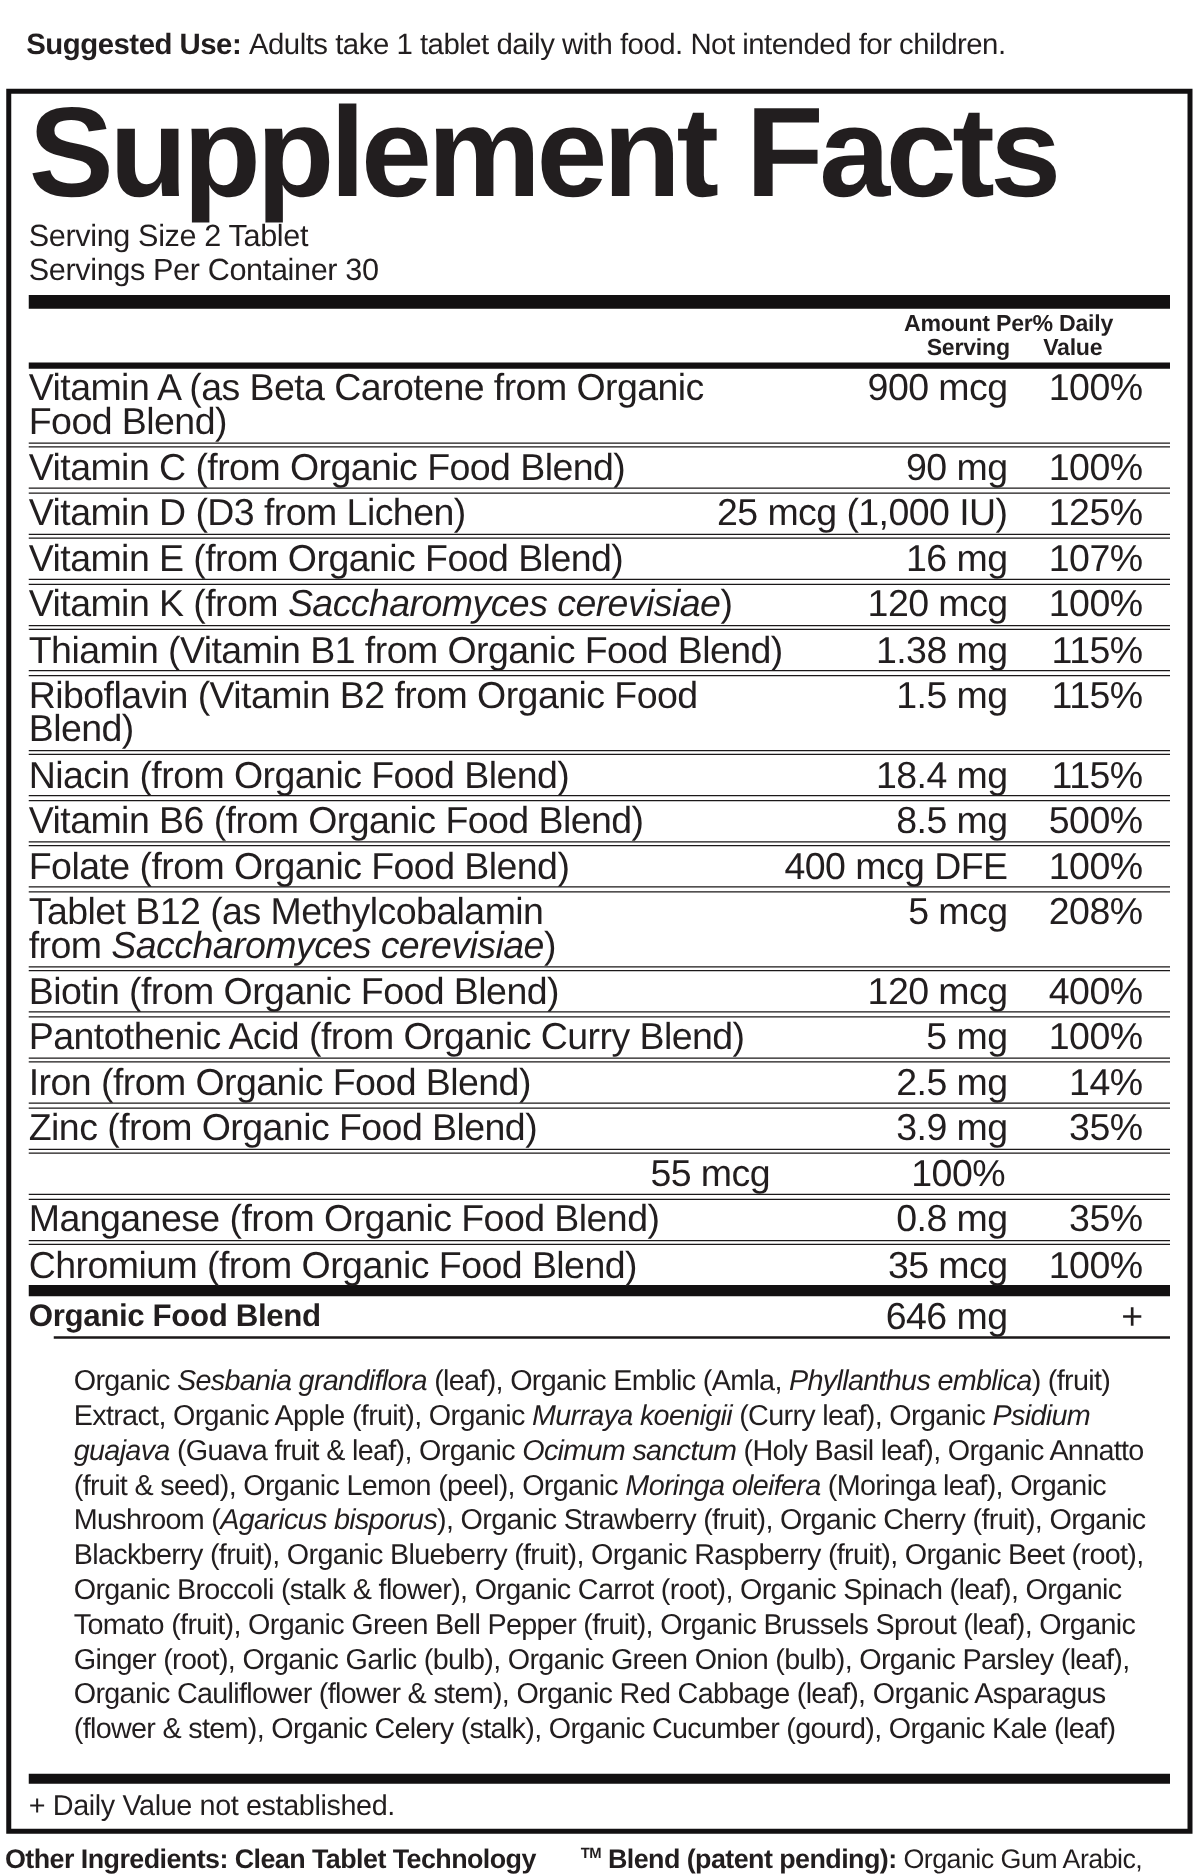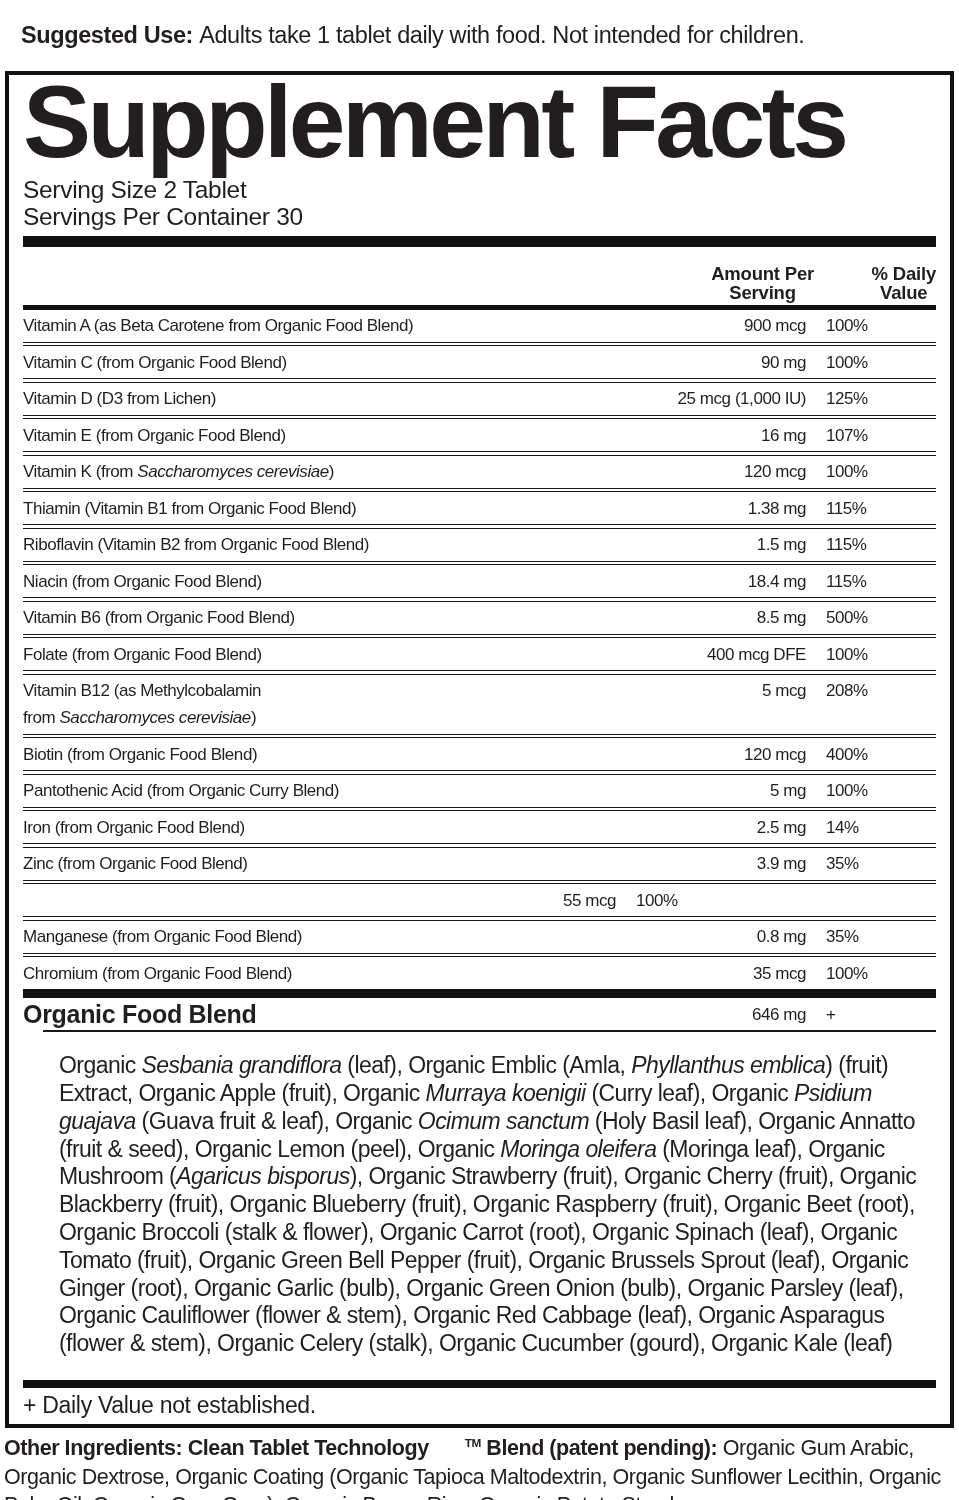--- a/index.html
+++ b/index.html
@@ -21,29 +21,29 @@
     line-height:0.9;white-space:nowrap;
   }
   .serving{margin:0;font-size:24.5px;letter-spacing:-0.3px;line-height:27px;}
   .serving.first{margin-top:7px;}
   .bar{background:#121011;}
   .bar-thick{height:11px;margin-top:6px;}
   .bar-med{height:5px;}
   .bar-thick2{height:9px;}
   .bar-thick3{height:8px;margin-top:4px;}
   .grid{display:grid;grid-template-columns:1fr 190px 110px;align-items:start;}
-  .hdr-row{padding:17px 0 3px;gap:12px;}
+  .hdr-row{padding:2px 0 3px;}
   .hdr-stack{font-weight:bold;font-size:18.5px;line-height:19px;text-align:center;letter-spacing:-0.2px;}
   .amt-hdr{display:flex;justify-content:flex-end;}
-  .dv-hdr{display:flex;justify-content:flex-end;}
+  .dv-hdr{display:flex;justify-content:flex-start;}
   .row{padding:2.5px 0;}
-  .cell{font-size:17px;letter-spacing:-0.45px;line-height:27px;}
+  .cell{font-size:30px;letter-spacing:-0.45px;line-height:27px;}
   .cell.name{padding-right:6px;}
   .cell.amt{display:flex;justify-content:flex-end;padding-right:20px;white-space:nowrap;}
-  .cell.dv{display:flex;padding-right:22px;white-space:nowrap;}
+  .cell.dv{display:flex;justify-content:flex-end;padding-right:22px;white-space:nowrap;}
   .sep{height:4.5px;box-sizing:border-box;border-top:1.6px solid #1b1819;border-bottom:1.6px solid #1b1819;}
   .blend-row{padding:3px 0 2px;}
   .blend-row .cell.name{font-weight:bold;font-size:25px;letter-spacing:-0.3px;}
   .thin-line{height:0;border-top:2px solid #1b1819;margin-left:20px;}
   .blend-desc{
     margin:16px;padding:4px 0 6px 20px;font-size:23px;letter-spacing:-0.55px;line-height:27.8px;
   }
   .footnote{margin:4px 0 6px;font-size:23px;letter-spacing:-0.3px;line-height:26px;}
   .other{
     margin:6px 0 0 4px;font-size:21.5px;letter-spacing:-0.45px;line-height:28.5px;
@@ -179,21 +179,21 @@
     <div class="cell name"><span>Folate (from Organic Food Blend)</span></div>
     <div class="cell amt">
             <span>400 mcg DFE</span>
           </div>
     <div class="cell dv">
             <span>100%</span>
           </div>
   </div>
 <div class="sep"></div>
   <div class="grid row">
-    <div class="cell name"><span>Vitamin B12 (as Methylcobalamin</span><br><span>from </span><span style="font-style: italic;">Saccharomyces cerevisiae</span><span>)</span></div>
+    <div class="cell name"><span>Tablet B12 (as Methylcobalamin</span><br><span>from </span><span style="font-style: italic;">Saccharomyces cerevisiae</span><span>)</span></div>
     <div class="cell amt">
             <span>5 mcg</span>
           </div>
     <div class="cell dv">
             <span>208%</span>
           </div>
   </div>
 <div class="sep"></div>
   <div class="grid row">
     <div class="cell name"><span>Biotin (from Organic Food Blend)</span></div>

